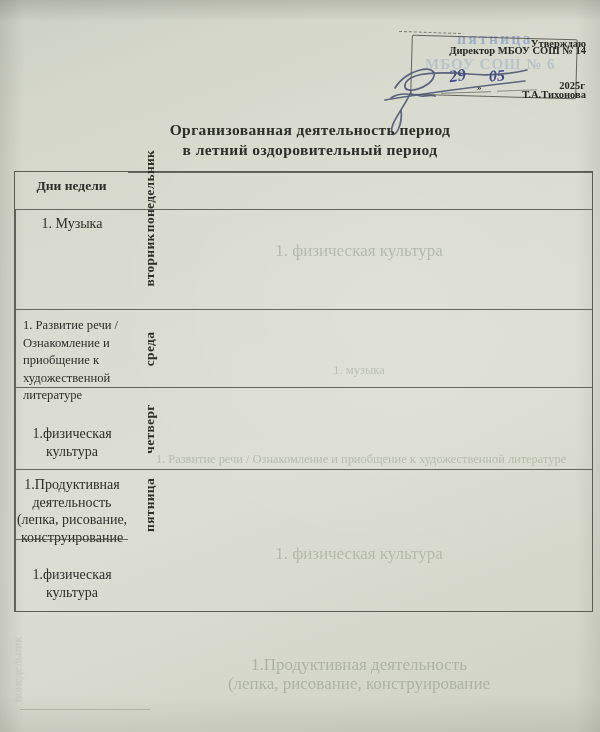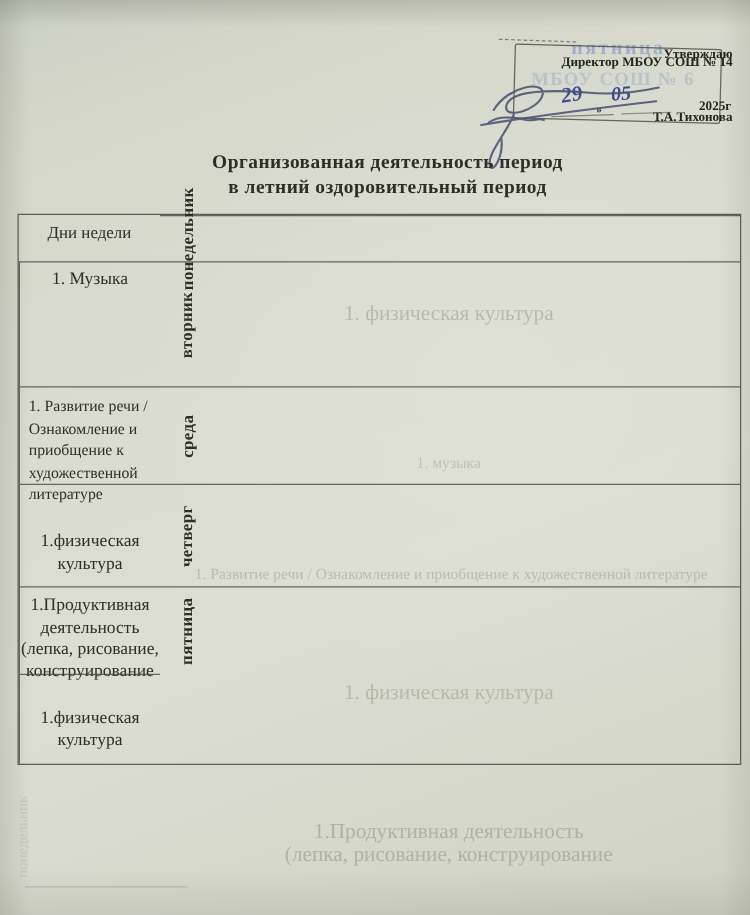--- a/index.html
+++ b/index.html
@@ -64,21 +64,21 @@
   .schedule{
     position:absolute;left:14px;top:171px;width:577px;
     display:grid;grid-template-columns:113px 1fr;
     grid-template-rows:37px 100px 78px 82px 70px 72px;
     border:1.4px solid rgba(70,73,62,.85);
     color:#2c2e28;
   }
   .cell{position:relative;box-sizing:border-box;}
   .col2{border-left:1.2px solid rgba(70,73,62,.8);}
   .rowline{border-top:1.2px solid rgba(70,73,62,.8);}
-  .hdr{font-weight:normal;text-align:center;padding-top:6px;font-size:13.5px;}
+  .hdr{font-weight:bold;text-align:center;padding-top:6px;font-size:13.5px;}
   .day-cell .day-wrap{
     position:absolute;left:0;top:0;bottom:0;width:44px;
     display:flex;align-items:center;justify-content:center;
   }
   .day-label{
     transform:rotate(-90deg);white-space:nowrap;font-weight:bold;font-size:13.5px;
     letter-spacing:.3px;color:#2c2e28;
   }
   .act{white-space:pre-line;line-height:17.5px;}
   .act-mon{padding-top:5px;text-align:center;font-size:14px;}

